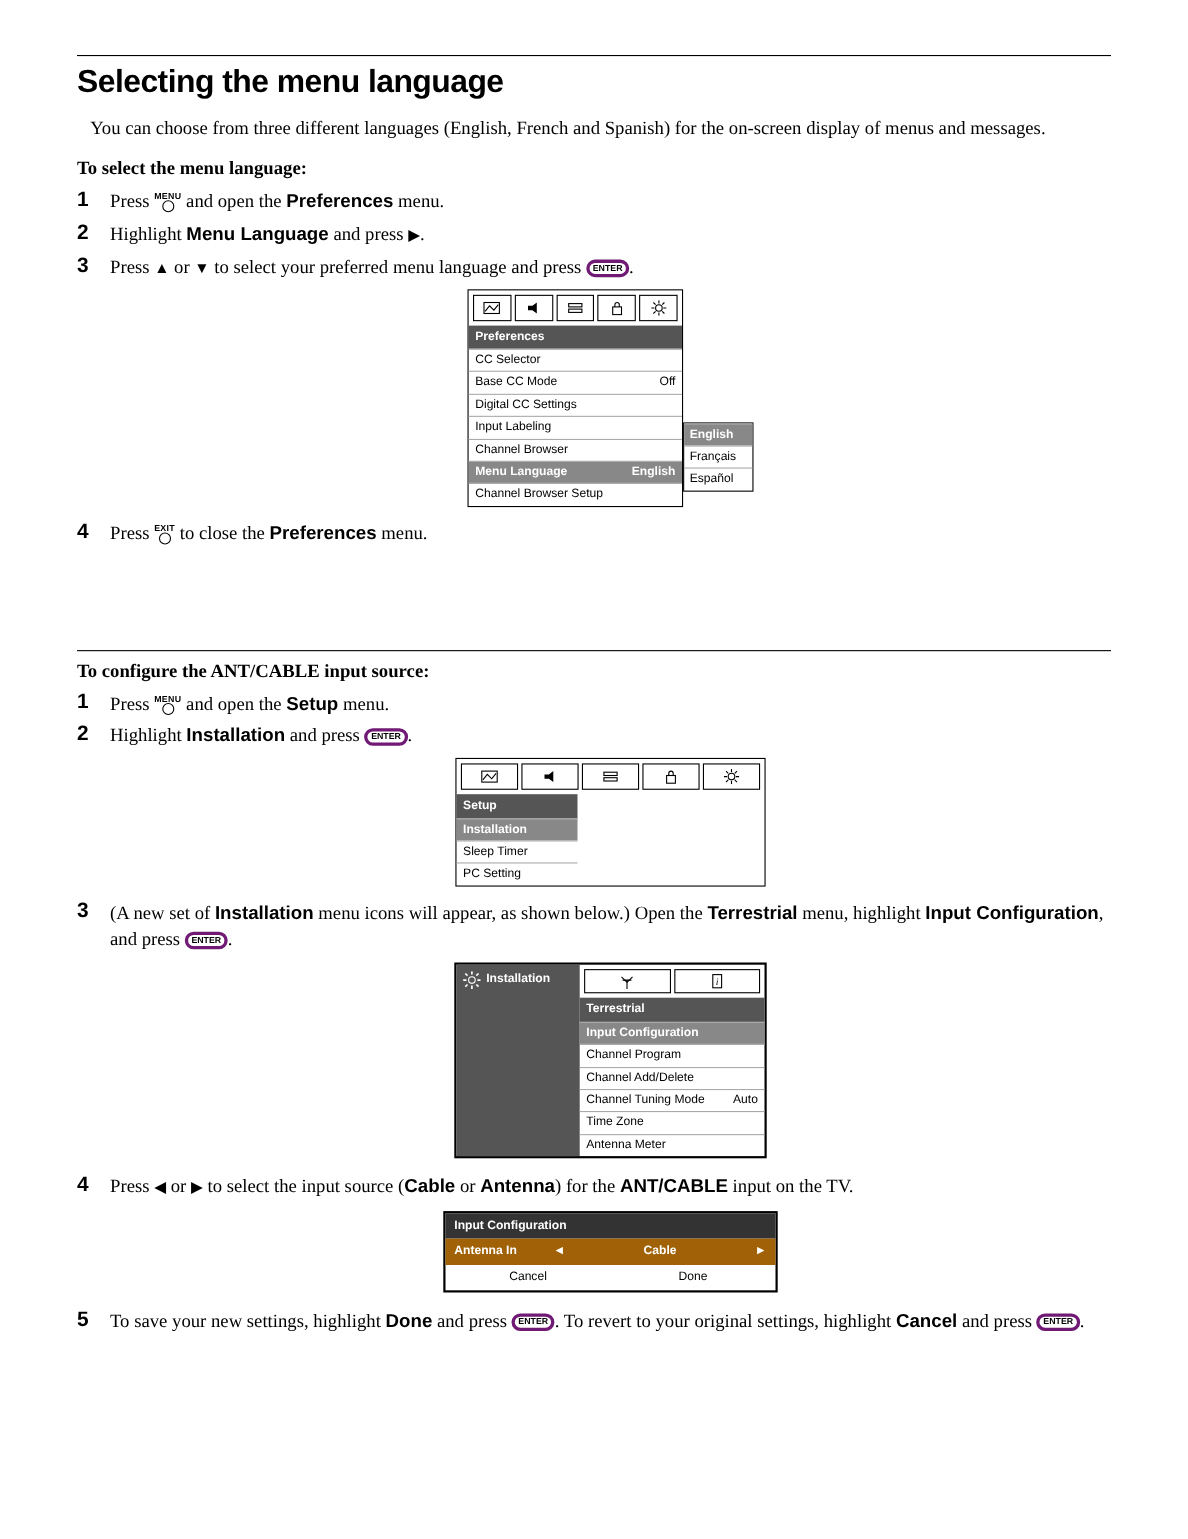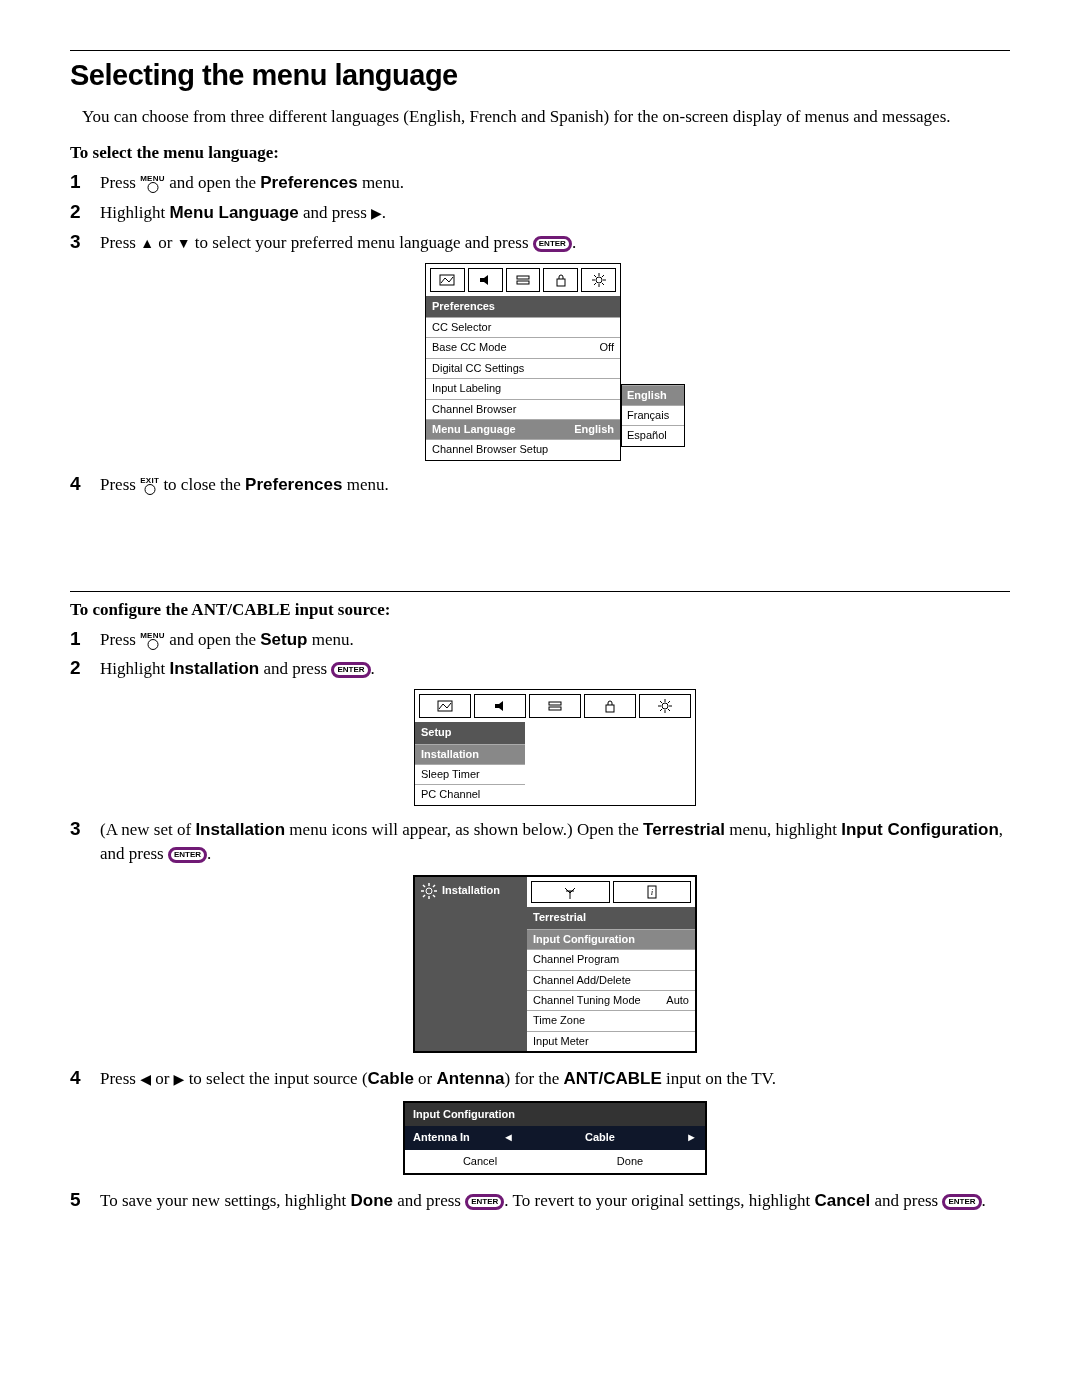--- a/index.html
+++ b/index.html
@@ -213,21 +213,21 @@
 
   
   .osd-input {
     border: 2px solid #000;
     width: 300px;
     margin: 10px auto 14px auto;
     font-family: Arial, Helvetica, sans-serif;
     font-size: 11px;
   }
   .osd-input .hd { background:#333; color:#fff; font-weight:700; padding:4px 8px; }
-  .osd-input .r1 { background:#0f172a; color:#fff; font-weight:700; display:flex; align-items:center; padding:4px 8px; }
+  .osd-input .r1 { background:#a16207; color:#fff; font-weight:700; display:flex; align-items:center; padding:4px 8px; }
   .osd-input .r1 .lab { flex:0 0 90px; }
   .osd-input .r1 .sel { flex:1; text-align:center; position:relative; }
   .osd-input .r2 { display:flex; }
   .osd-input .r2 .btn { flex:1; text-align:center; padding:4px 0; }
 
   .pagenum {
     text-align: right;
     font-family: Arial, Helvetica, sans-serif;
     font-weight: 800;
     font-size: 18px;
@@ -405,21 +405,21 @@
             <div class="wrap">
               <div class="left-col" style="border-right:0;">
                 <div class="panel-title">Setup</div>
                 <div class="row sel">
                     <span>Installation</span>
                   </div>
                 <div class="row">
                     <span>Sleep Timer</span>
                   </div>
                 <div class="row">
-                    <span>PC Channel</span>
+                    <span>PC Setting</span>
                   </div>
               </div>
               <div class="right-col"></div>
             </div>
           </div>
         </li>
         <li>
           <span>(A new set of </span><span class="b">Installation</span><span> menu icons will appear, as shown below.) Open the </span><span class="b">Terrestrial</span><span> menu, highlight </span><span class="b">Input Configuration</span><span>, and press </span><span class="enter-key">ENTER</span>.
 
           
@@ -470,21 +470,21 @@
                   <span>Channel Add/Delete</span>
                 </div>
               <div class="r">
                   <span>Channel Tuning Mode</span>
                   <span>Auto</span>
                 </div>
               <div class="r">
                   <span>Time Zone</span>
                 </div>
               <div class="r">
-                  <span>Input Meter</span>
+                  <span>Antenna Meter</span>
                 </div>
             </div>
           </div>
         </li>
         <li>
           <span>Press </span><span class="tri">◀</span><span> or </span><span class="tri">▶</span><span> to select the input source (</span><span class="b">Cable</span><span> or </span><span class="b">Antenna</span><span>) for the </span><span class="b">ANT/CABLE</span><span> input on the TV.</span>
 
           
           <div class="osd-input">
             <div class="hd">Input Configuration</div>

